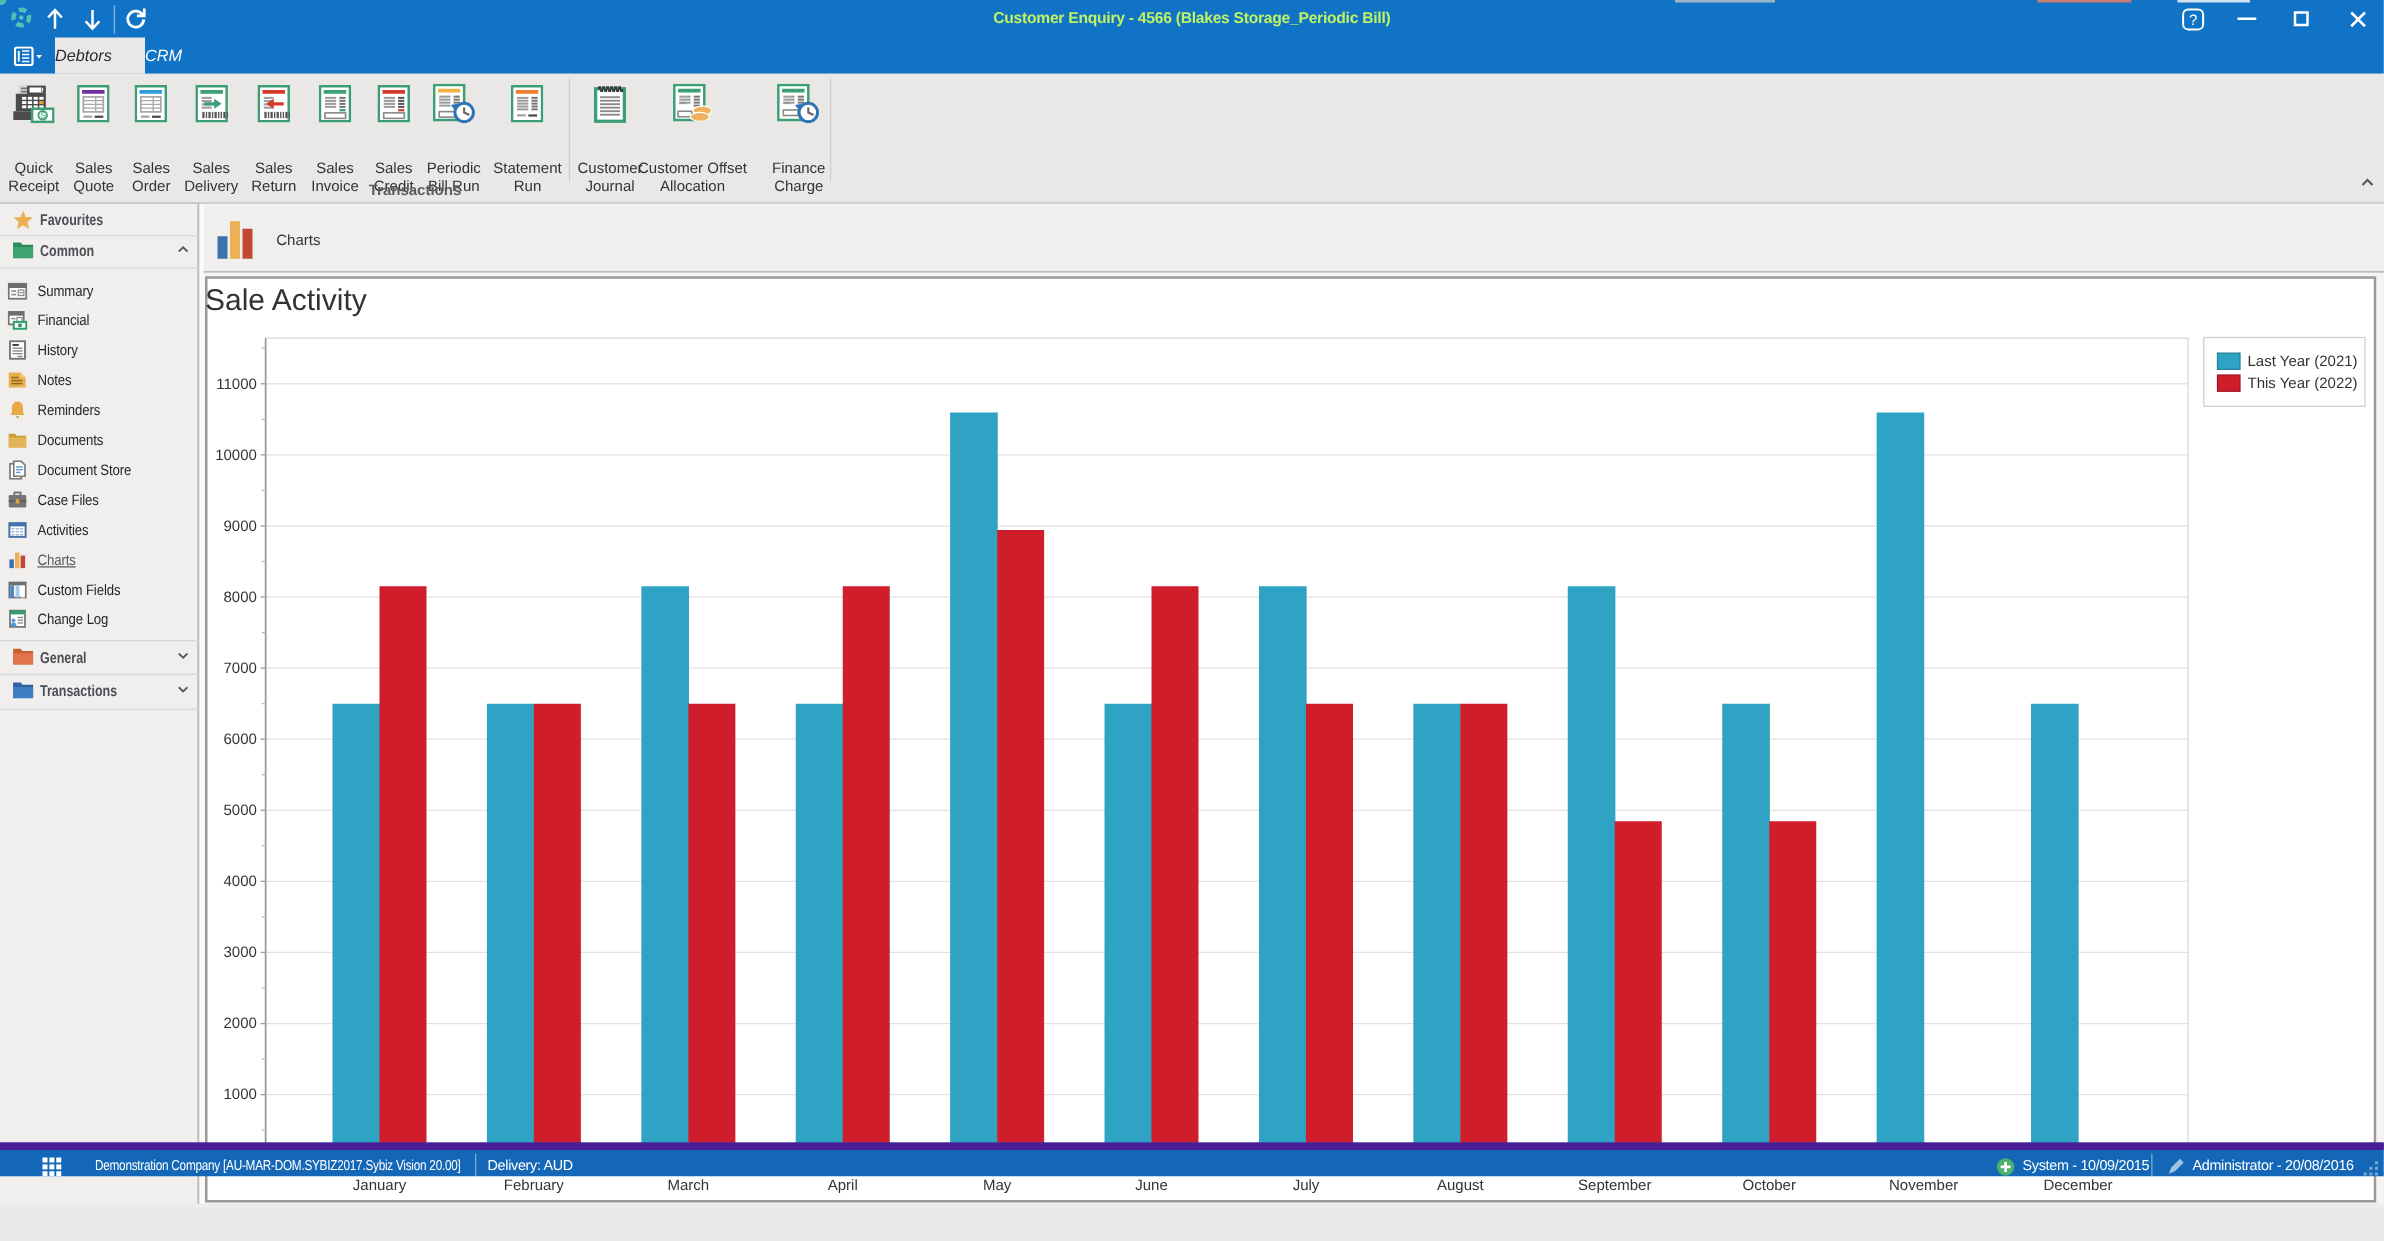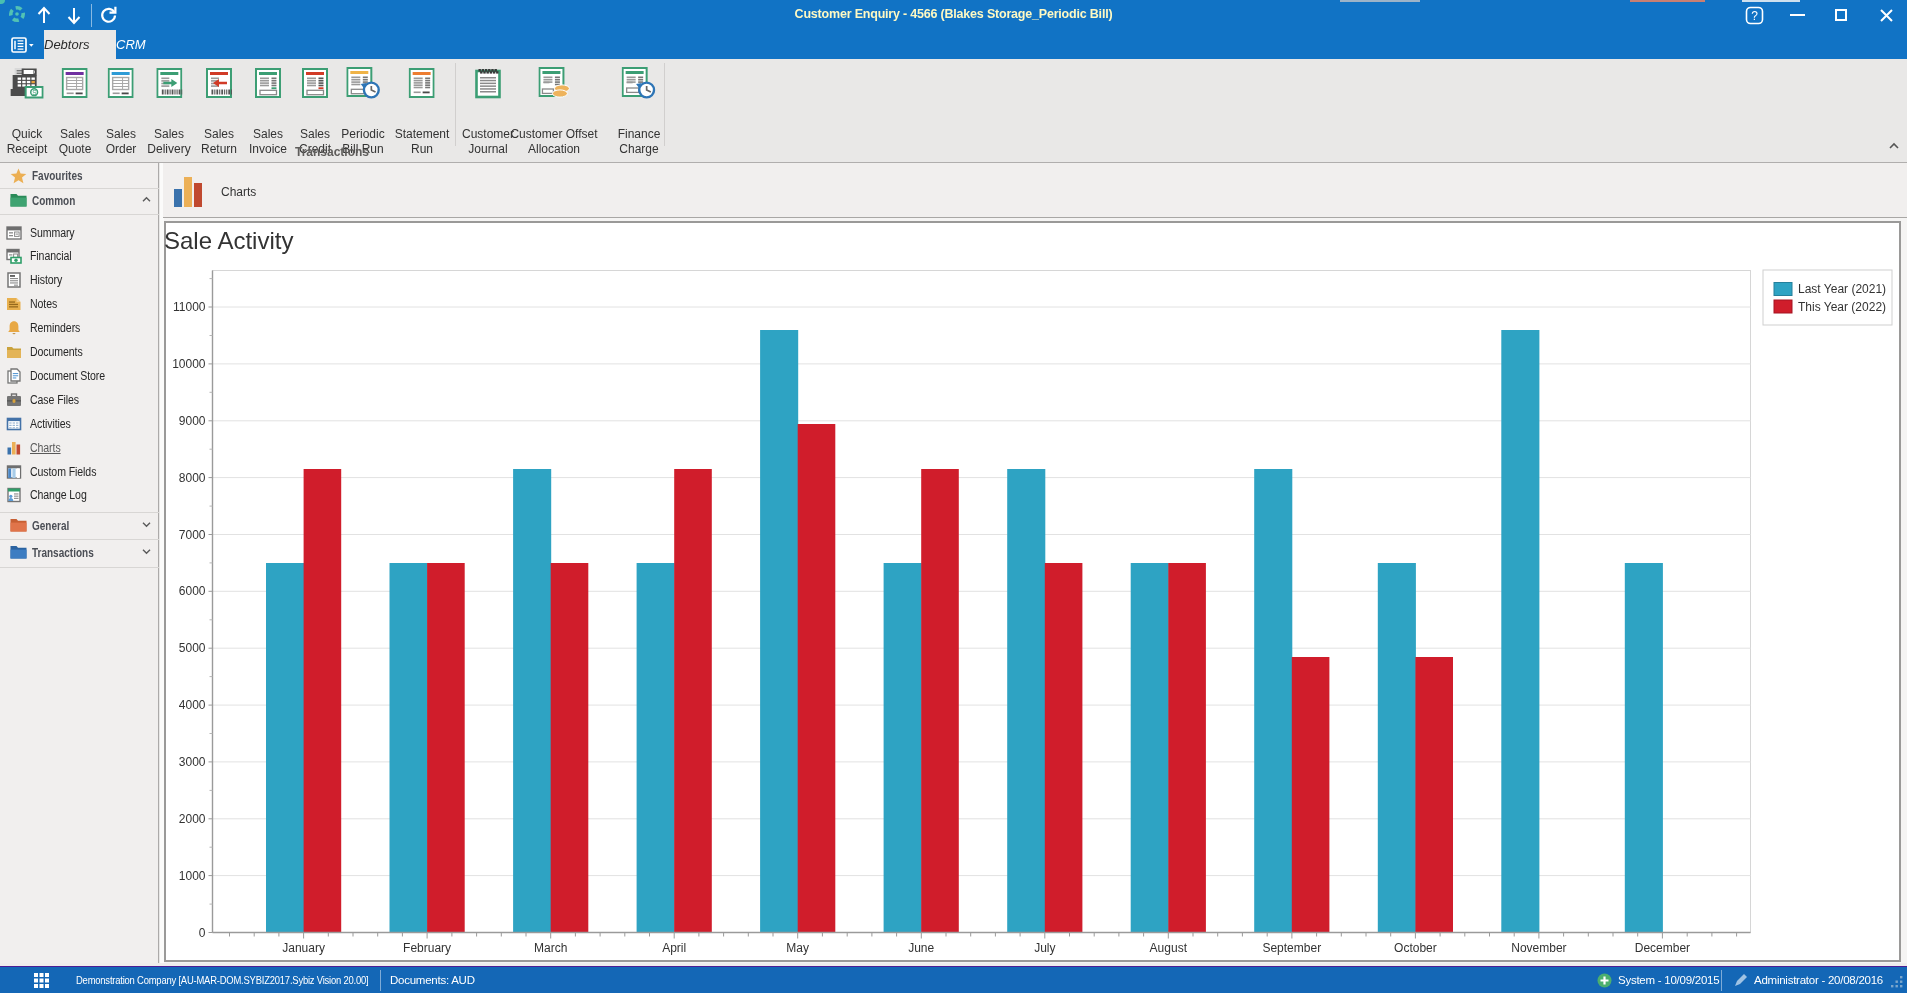--- a/index.html
+++ b/index.html
@@ -1,19 +1,19 @@
 <!DOCTYPE html>
 <html><head><meta charset="utf-8"><title>Customer Enquiry</title>
 <style>
 * { margin:0; padding:0; box-sizing:border-box; }
 html,body { width:1907px; height:993px; overflow:hidden; font-family:"Liberation Sans",sans-serif; background:#e9e8e7; }
 .abs { position:absolute; }
 
 #titlebar { position:absolute; left:0; top:0; width:100%; height:28px; background:#1173c5; }
-#title { position:absolute; left:0; right:0; top:7px; text-align:center; color:#fef9c3; font-size:12.5px; font-weight:bold; letter-spacing:-0.2px; }
+#title { position:absolute; left:0; right:0; top:7px; text-align:center; color:#bef264; font-size:12.5px; font-weight:bold; letter-spacing:-0.2px; }
 
 #tabrow { position:absolute; left:0; top:28px; width:100%; height:31px; background:#1173c5; }
 .tab { position:absolute; top:2px; height:29px; line-height:29px; text-align:left; font-size:13px;font-style:italic; }
 #tab-debtors { left:44px; width:72px; background:#e9e8e7; color:#2b2b2b; }
 #tab-crm { left:116px; width:56px; color:#fff; }
 
 #ribbon { position:absolute; left:0; top:59px; width:100%; height:104px; background:#e9e8e7; border-bottom:1.5px solid #b0aead; }
 .rbtn { position:absolute; top:4px; transform:translateX(-50%); text-align:center; }
 .ricon { height:40px; display:flex; align-items:center; justify-content:center; }
 .rlab { font-size:12px; color:#333; line-height:15px; margin-top:24px; white-space:nowrap; }
@@ -33,21 +33,21 @@
 .itxt { position:absolute; left:30px; top:4px; font-size:12px; color:#262626; transform:scaleX(0.88); transform-origin:0 50%; letter-spacing:-0.1px; }
 .sel .itxt { color:#595959; text-decoration:underline; }
 
 #contentbg { position:absolute; left:163px; top:163px; width:1744px; height:800px; background:#f5f4f3; }
 #crumb { position:absolute; left:163px; top:163px; width:1744px; height:55px; background:#f1efee; border-bottom:1px solid #a9a7a5; }
 #crumb .ctxt { position:absolute; left:58px; top:22px; font-size:12px; color:#333; }
 #paneloutline { position:absolute; left:164px; top:221px; width:1737px; height:741px; background:#fff; border:2px solid #9a9998; }
 #belowpanel { position:absolute; left:0px; top:963px; width:1907px; height:3px; background:#efedec; }
 #charttitle { position:absolute; left:164px; top:227px; width:1737px; text-align:left; font-size:24px; color:#333; }
 
-#statusbar { position:absolute; left:0; top:966px; width:100%; height:27px; background:#1467b6; color:#fff; font-size:11.5px; letter-spacing:-0.25px; border-top:1px solid #4c1d95; }
+#statusbar { position:absolute; left:0; top:914px; width:100%; height:27px; background:#1467b6; color:#fff; font-size:11.5px; letter-spacing:-0.25px; border-top:6px solid #4c1d95; }
 #statusbar .txt { position:absolute; top:7px; white-space:nowrap; }
 .ssep { position:absolute; top:3px; width:1px; height:21px; background:rgba(255,255,255,0.45); }
 svg { display:block; }
 </style></head>
 <body>
 <div id="titlebar">
   <div class="abs" style="left:0;top:0;width:5px;height:4px;background:#49c0b0;border-radius:0 0 4px 0"></div>
   <div class="abs" style="left:1340px;top:0;width:80px;height:2px;background:#9db3c8"></div>
   <div class="abs" style="left:1630px;top:0;width:75px;height:2px;background:#c97f72"></div>
   <div class="abs" style="left:1742px;top:0;width:58px;height:2px;background:#cfe0ee"></div>
@@ -734,21 +734,21 @@
     <rect x="1" y="6.5" width="4" height="4"></rect>
         <rect x="6.5" y="6.5" width="4" height="4"></rect>
         <rect x="12" y="6.5" width="4" height="4"></rect>
     <rect x="1" y="12" width="4" height="4"></rect>
         <rect x="6.5" y="12" width="4" height="4"></rect>
         <rect x="12" y="12" width="4" height="4"></rect>
       </g>
   </svg>
   <div class="txt" style="left:76px;transform:scaleX(0.82);transform-origin:0 0">Demonstration Company [AU-MAR-DOM.SYBIZ2017.Sybiz Vision 20.00]</div>
   <div class="ssep" style="left:380px"></div>
-  <div class="txt" style="left:390px">Documents: AUD</div>
+  <div class="txt" style="left:390px">Delivery: AUD</div>
   <svg class="abs" style="left:1597px;top:6px" width="15" height="15" viewBox="0 0 15 15">
     <circle cx="7.5" cy="7.5" r="7" fill="#4caf6e"></circle>
     <path d="M7.5 3.5 L7.5 11.5 M3.5 7.5 L11.5 7.5" stroke="#fff" stroke-width="2.2"></path>
   </svg>
   <div class="txt" style="left:1618px">System - 10/09/2015</div>
   <div class="ssep" style="left:1721px"></div>
   <svg class="abs" style="left:1734px;top:6px" width="14" height="14" viewBox="0 0 14 14">
     <path d="M1 13 L3 8 L10 1 L13 4 L6 11 Z" fill="#9fc3e4"></path>
   </svg>
   <div class="txt" style="left:1754px">Administrator - 20/08/2016</div>

